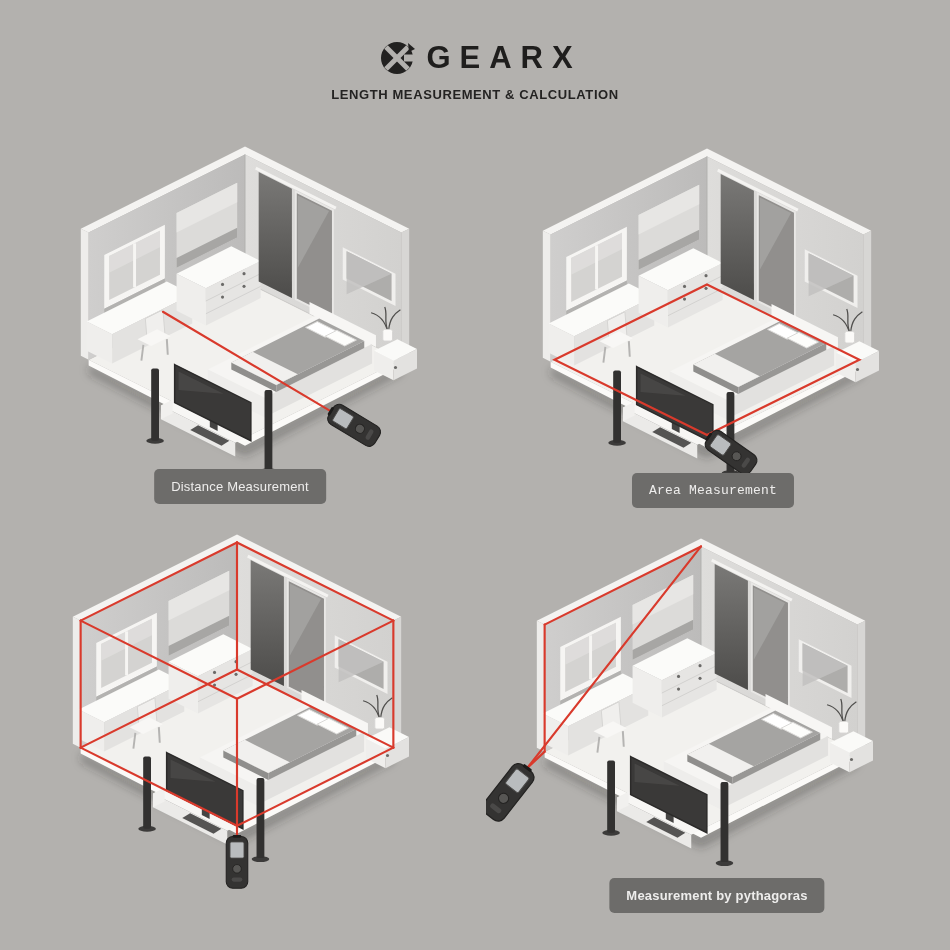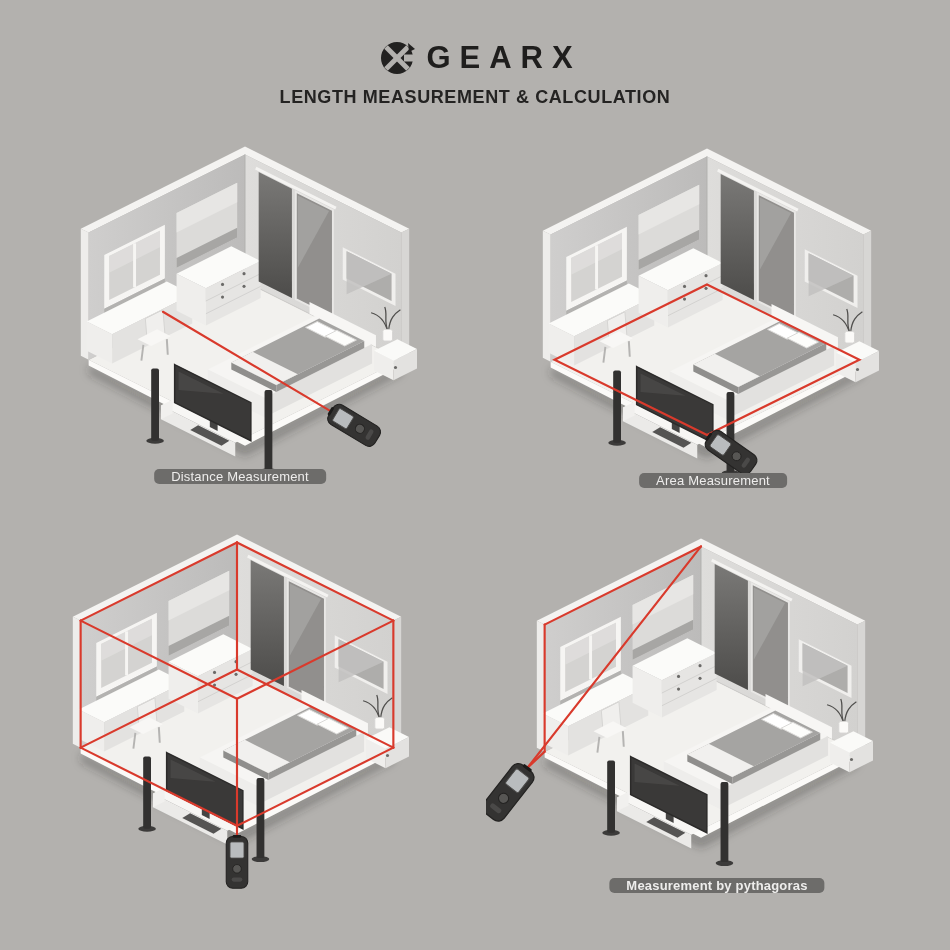--- a/index.html
+++ b/index.html
@@ -13,34 +13,34 @@
 
   
   .header{position:absolute;top:38px;left:0;width:100%;text-align:center;}
   .brandrow{display:flex;align-items:center;justify-content:center;gap:9px;}
   .logo{width:40px;height:40px;flex:0 0 auto;}
   .brand{
     font-size:31px;font-weight:700;color:#1f1e1d;
     letter-spacing:9px;margin-right:-9px;text-align:center;
   }
   .subtitle{
-    margin-top:9px;font-size:18px;font-weight:700;color:#242322;
+    margin-top:9px;font-size:13px;font-weight:700;color:#242322;
     letter-spacing:.6px;
   }
 
   
   .fig{position:absolute;}
   .fig svg{display:block;}
 
   
   .mode-label{
     position:absolute;transform:translateX(-50%);
     background:#6d6c6a;color:#eeedec;
     font-size:13px;letter-spacing:.2px;
-    padding:0 17px;border-radius:5px;
+    padding:10px 17px;border-radius:5px;
     white-space:nowrap;z-index:3;
   }
 
   .laser{stroke:#d93a2c;stroke-width:2.2;fill:none;stroke-linecap:round;}
   .laser-fill-none{fill:none;}
 </style>
 </head>
 <body>
 
 <div class="page">
@@ -243,16 +243,16 @@
         <line x1="220" y1="25" x2="60" y2="105"></line>
         <line x1="60" y1="105" x2="60" y2="235"></line>
         <line x1="60" y1="235" x2="42" y2="252"></line>
         <line x1="42" y1="252" x2="220" y2="25"></line>
       </g>
       <use href="#devSym" transform="translate(42,252) rotate(38) scale(1.3)"></use>
     </svg>
   </section>
 
   <div class="mode-label" style="left:240px;top:469px;">Distance Measurement</div>
-  <div class="mode-label" style="left:713px;top:473px;">Area Measurement</div>
+  <div class="mode-label" style="left:713px;top:473px;font-family:Liberation Mono, monospace;">Area Measurement</div>
   <div class="mode-label" style="left:717px;top:878px;font-weight:bold;">Measurement by pythagoras</div>
 
 </div>
 
 </body></html>

